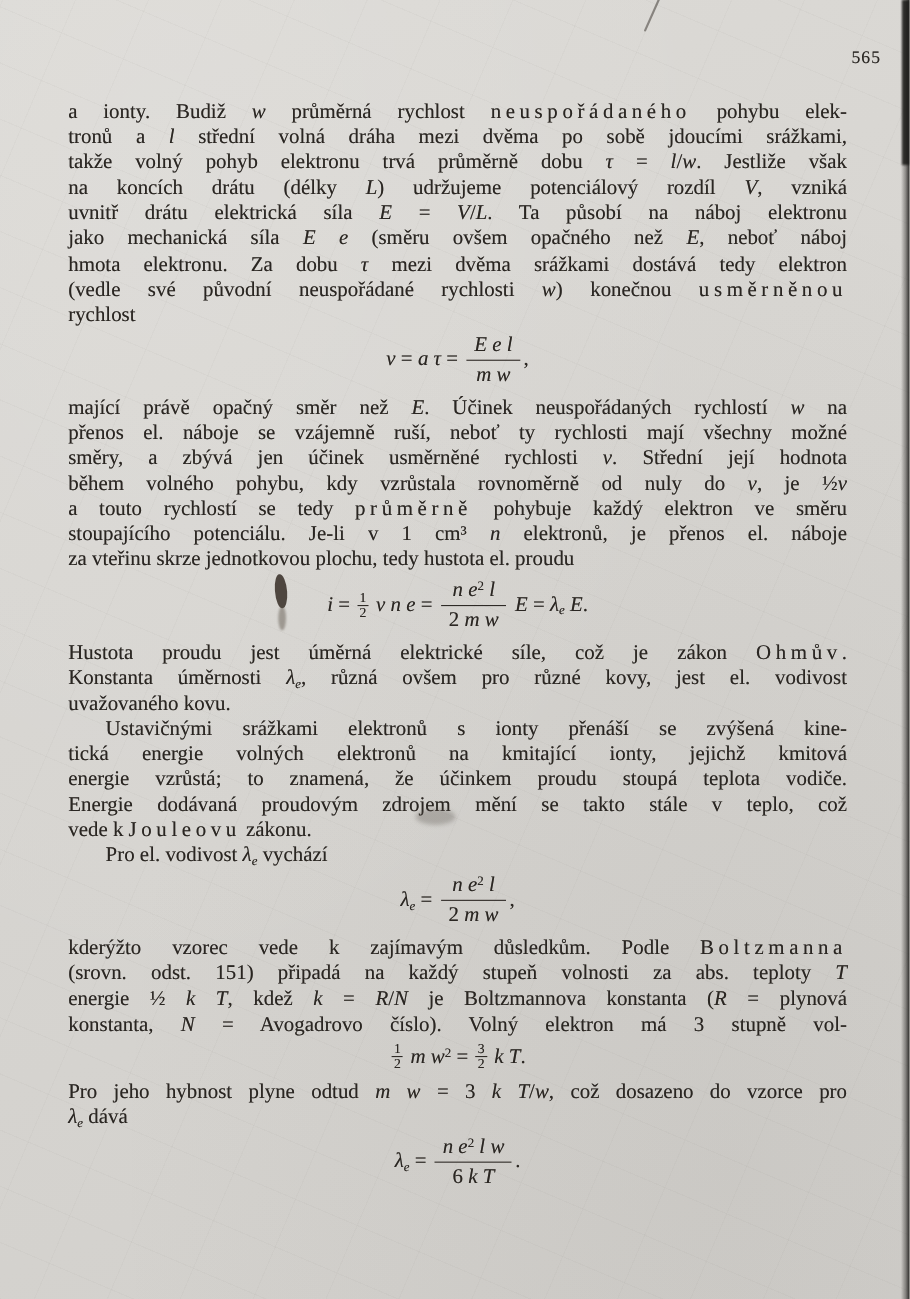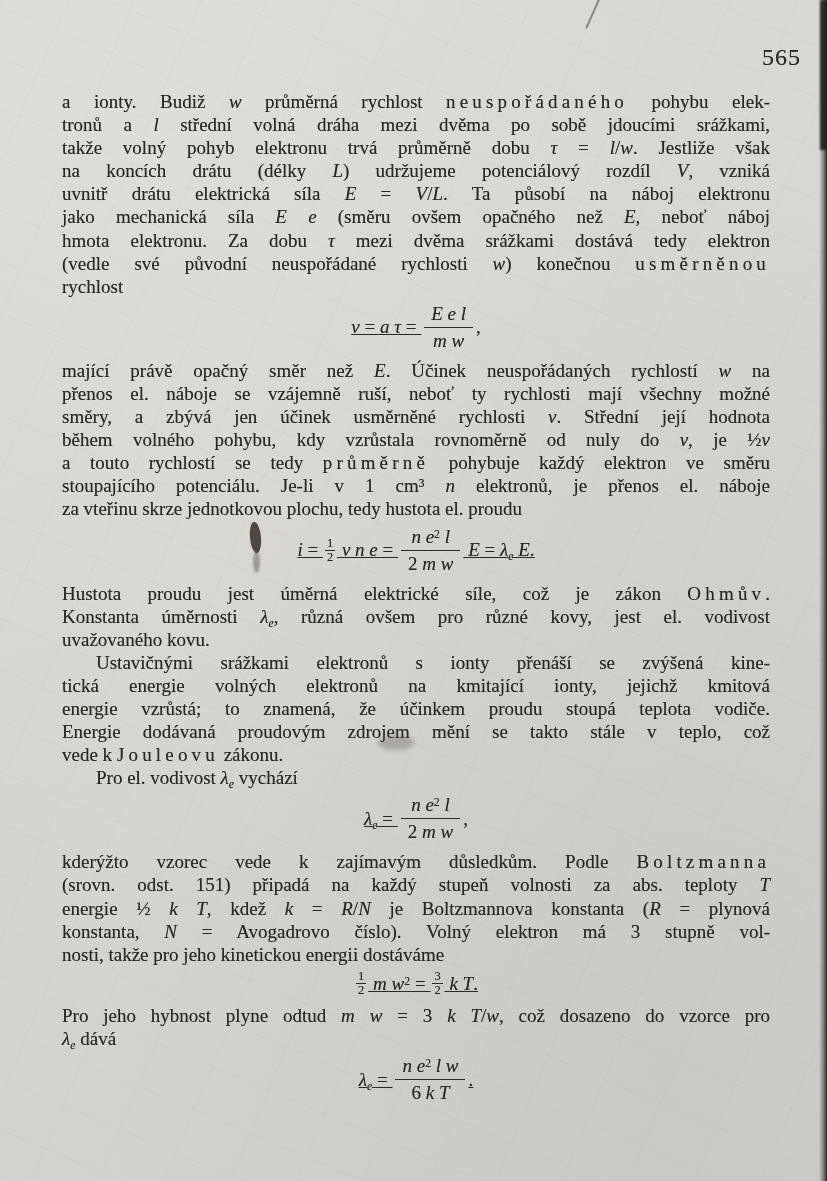--- a/index.html
+++ b/index.html
@@ -16,40 +16,40 @@
   .page::before{
     content:"";position:absolute;inset:0;pointer-events:none;
     background:
       repeating-linear-gradient(23deg, rgba(120,115,108,0.045) 0 1px, rgba(0,0,0,0) 1px 47px),
       repeating-linear-gradient(-67deg, rgba(120,115,108,0.04) 0 1px, rgba(0,0,0,0) 1px 61px),
       radial-gradient(ellipse at 18% 12%, rgba(255,255,255,0.10), rgba(0,0,0,0) 55%),
       radial-gradient(ellipse at 80% 90%, rgba(90,86,80,0.07), rgba(0,0,0,0) 60%);
   }
   .pagenum{
     position:absolute;top:44px;right:26px;
-    font-size:24px;letter-spacing:1px;color:#2b2824;
+    font-size:16px;letter-spacing:1px;color:#2b2824;
     text-shadow:0 0 .5px rgba(43,40,36,.55);
   }
   .text-col{
     position:absolute;left:62px;top:90px;width:708px;
     font-size:19px;line-height:23.1px;
     text-shadow:0 0 .5px rgba(42,38,34,.5);
   }
   .para{margin:0;}
   .line{white-space:normal;}
   .line.j{text-align:justify;text-align-last:justify;}
   .line.ind{text-indent:34px;}
   .sp{letter-spacing:0.22em;}
   i{font-style:italic;}
   sup{font-size:0.62em;line-height:0;vertical-align:0.45em;}
   sub{font-size:0.62em;line-height:0;vertical-align:-0.3em;font-style:italic;}
   .formula{
     text-align:center;margin:5px 0 7px 0;line-height:normal;
   }
-  .fseg{display:inline-block;vertical-align:middle;white-space:pre;line-height:26px;text-decoration:underline;}
+  .fseg{display:inline-block;vertical-align:middle;white-space:pre;line-height:26px;}
   .frac{display:inline-block;vertical-align:middle;padding:0 3px;line-height:22px;}
   .frac .num{display:block;border-bottom:1.6px solid #2e2a26;padding:0 7px 2px 7px;}
   .frac .den{display:block;padding:2px 7px 0 7px;}
   .frac.small{font-size:12.5px;line-height:11px;vertical-align:middle;padding:0 2px;}
   .frac.small .num{padding:0 2px 1px 2px;border-bottom-width:1.2px;}
   .frac.small .den{padding:1px 2px 0 2px;}
   
   .edge-shadow{
     position:absolute;top:0;right:0;bottom:0;width:8px;pointer-events:none;
     background:linear-gradient(to right, rgba(40,38,35,0) 0%, rgba(40,38,35,0.45) 55%, rgba(22,21,19,0.9) 100%);
@@ -118,21 +118,20 @@
       </div>
       <div class="para">
         <div class="line ind">Pro el. vodivost <i>λ</i><sub>e</sub> vychází</div>
       </div>
       <div class="formula"><span class="fseg"><i>λ</i><sub>e</sub> = </span><span class="frac"><span class="num"><i>n e</i><sup>2</sup> <i>l</i></span><span class="den">2 <i>m w</i></span></span><span class="fseg">,</span></div>
       <div class="para">
         <div class="line j">kderýžto vzorec vede k zajímavým důsledkům. Podle <span class="sp">Boltzmanna</span></div>
         <div class="line j">(srovn. odst. 151) připadá na každý stupeň volnosti za abs. teploty <i>T</i></div>
         <div class="line j">energie ½ <i>k T</i>, kdež <i>k</i> = <i>R</i>/<i>N</i> je Boltzmannova konstanta (<i>R</i> = plynová</div>
         <div class="line j">konstanta, <i>N</i> = Avogadrovo číslo). Volný elektron má 3 stupně vol-</div>
-        <div class="line">nosti, takže pro jeho kinetickou energii dostáváme</div>
       </div>
       <div class="formula"><span class="frac small"><span class="num">1</span><span class="den">2</span></span><span class="fseg"> <i>m w</i><sup>2</sup> = </span><span class="frac small"><span class="num">3</span><span class="den">2</span></span><span class="fseg"> <i>k T</i>.</span></div>
       <div class="para">
         <div class="line j">Pro jeho hybnost plyne odtud <i>m w</i> = 3 <i>k T</i>/<i>w</i>, což dosazeno do vzorce pro</div>
         <div class="line"><i>λ</i><sub>e</sub> dává</div>
       </div>
       <div class="formula"><span class="fseg"><i>λ</i><sub>e</sub> = </span><span class="frac"><span class="num"><i>n e</i><sup>2</sup> <i>l w</i></span><span class="den">6 <i>k T</i></span></span><span class="fseg">.</span></div>
     </div>
 
   <div class="edge-shadow"></div>

